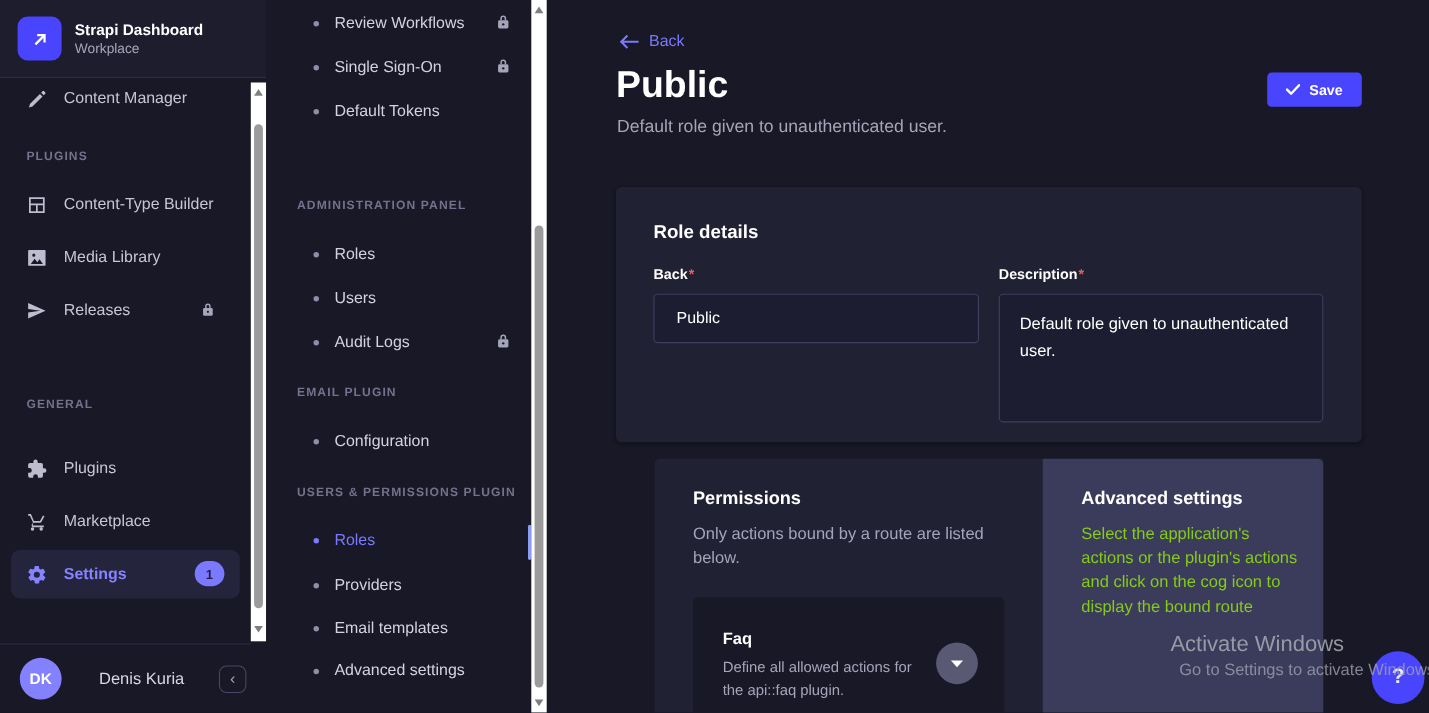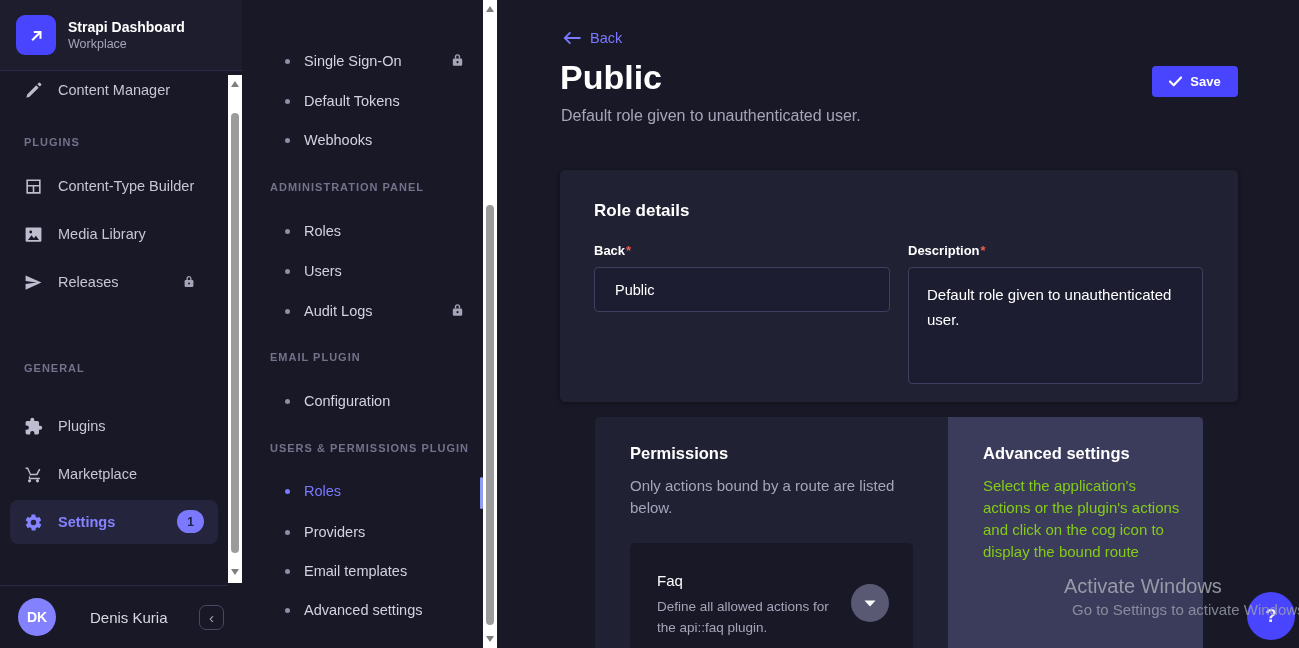--- a/index.html
+++ b/index.html
@@ -60,21 +60,21 @@
   .field.desc { left:348px; width:295px; }
   .f-label { color:#ffffff; font-size:13px; font-weight:bold; }
   .req { color:#ee5e52; margin-left:1px; }
   .text-input { margin-top:8px; width:100%; height:45px; background:#1d1d31; border:1px solid #3f3f5f; border-radius:4px; color:#ffffff; font-size:14.5px; padding:0 20px; font-family:"Liberation Sans", sans-serif; }
   .text-area { margin-top:8px; width:100%; height:117px; background:#1d1d31; border:1px solid #3f3f5f; border-radius:4px; color:#ffffff; font-size:15px; line-height:25px; padding:14px 18px; resize:none; font-family:"Liberation Sans", sans-serif; }
 
   .perm-card { position:absolute; left:595px; top:417px; width:608px; height:231px; background:#212134; border-radius:5px 0 0 0; overflow:hidden;padding-left:16px; }
   .perm-heading { position:absolute; left:35px; top:27px; color:#ffffff; font-size:16.5px; font-weight:bold; }
   .perm-note { position:absolute; left:35px; top:58px; width:290px; color:#a5a5ba; font-size:15px; line-height:22px; }
   .faq-box { position:absolute; left:35px; top:126px; width:283px; height:120px; background:#181826; border-radius:5px; }
-  .faq-title { position:absolute; left:27px; top:29px; color:#ffffff; font-size:15px; font-weight:normal; }
+  .faq-title { position:absolute; left:27px; top:29px; color:#ffffff; font-size:15px; font-weight:bold; }
   .faq-desc { position:absolute; left:27px; top:53px; width:185px; color:#a5a5ba; font-size:13.5px; line-height:21px; }
   .faq-btn { position:absolute; right:24px; top:41px; width:38px; height:38px; border-radius:50%; background:#595974; border:none; display:flex; align-items:center; justify-content:center; cursor:pointer; }
 
   .adv-panel { position:absolute; left:948px; top:417px; width:255px; height:231px; background:#3b3b5c; border-radius:0 5px 0 0; }
   .adv-heading { position:absolute; left:35px; top:27px; color:#ffffff; font-size:16.5px; font-weight:bold; }
   .adv-text { position:absolute; left:35px; top:58px; width:198px; color:#84cc16; font-size:15px; line-height:22px; }
 
   .wm1 { position:absolute; left:1064px; top:575px; color:rgba(168,170,180,.85); font-size:20px; white-space:nowrap; z-index:60; pointer-events:none; }
   .wm2 { position:absolute; left:1072px; top:601px; color:rgba(158,160,172,.8); font-size:15px; white-space:nowrap; z-index:60; pointer-events:none; }
   .help-btn { position:absolute; left:1247px; top:592px; width:48px; height:48px; border-radius:50%; background:#4945ff; border:none; color:rgba(255,255,255,.9); font-size:19px; font-weight:bold; z-index:55; cursor:pointer; display:flex; align-items:center; justify-content:center; font-family:"Liberation Sans", sans-serif; }
@@ -181,38 +181,45 @@
     </div>
   </nav>
 
   <div class="sbar sbar1">
     <div class="tri-up" style="top:6px"></div>
     <div class="sb-thumb" style="top:38px; height:440px"></div>
     <div class="tri-down" style="bottom:8px"></div>
   </div>
 
   <nav class="s2">
+    <div class="s2-row" style="top:3px">
+      <span class="bullet"></span>
+      <span class="s2-label">Review Workflows</span>
+      <span class="lock">
+          <svg width="15" height="16" viewBox="0 0 14 15" fill="#a5a5ba">
+            <path d="M4.5 6V4.5a2.5 2.5 0 015 0V6H8.2V4.5a1.2 1.2 0 00-2.4 0V6H4.5z"></path>
+            <rect x="2.6" y="6" width="8.8" height="7" rx="1.2"></rect>
+            <circle cx="7" cy="9.5" r="1" fill="#181826"></circle>
+          </svg>
+        </span>
+    </div>
     <div class="s2-row" style="top:43px">
       <span class="bullet"></span>
       <span class="s2-label">Single Sign-On</span>
       <span class="lock">
           <svg width="15" height="16" viewBox="0 0 14 15" fill="#a5a5ba">
             <path d="M4.5 6V4.5a2.5 2.5 0 015 0V6H8.2V4.5a1.2 1.2 0 00-2.4 0V6H4.5z"></path>
             <rect x="2.6" y="6" width="8.8" height="7" rx="1.2"></rect>
             <circle cx="7" cy="9.5" r="1" fill="#181826"></circle>
           </svg>
         </span>
     </div>
     <div class="s2-row" style="top:83px">
       <span class="bullet"></span>
       <span class="s2-label">Default Tokens</span>
-    </div>
-    <div class="s2-row" style="top:122px">
-      <span class="bullet"></span>
-      <span class="s2-label">Webhooks</span>
     </div>
 
     <div class="s2-section" style="top:181px">ADMINISTRATION PANEL</div>
     <div class="s2-row" style="top:213px">
       <span class="bullet"></span>
       <span class="s2-label">Roles</span>
     </div>
     <div class="s2-row" style="top:253px">
       <span class="bullet"></span>
       <span class="s2-label">Users</span>

